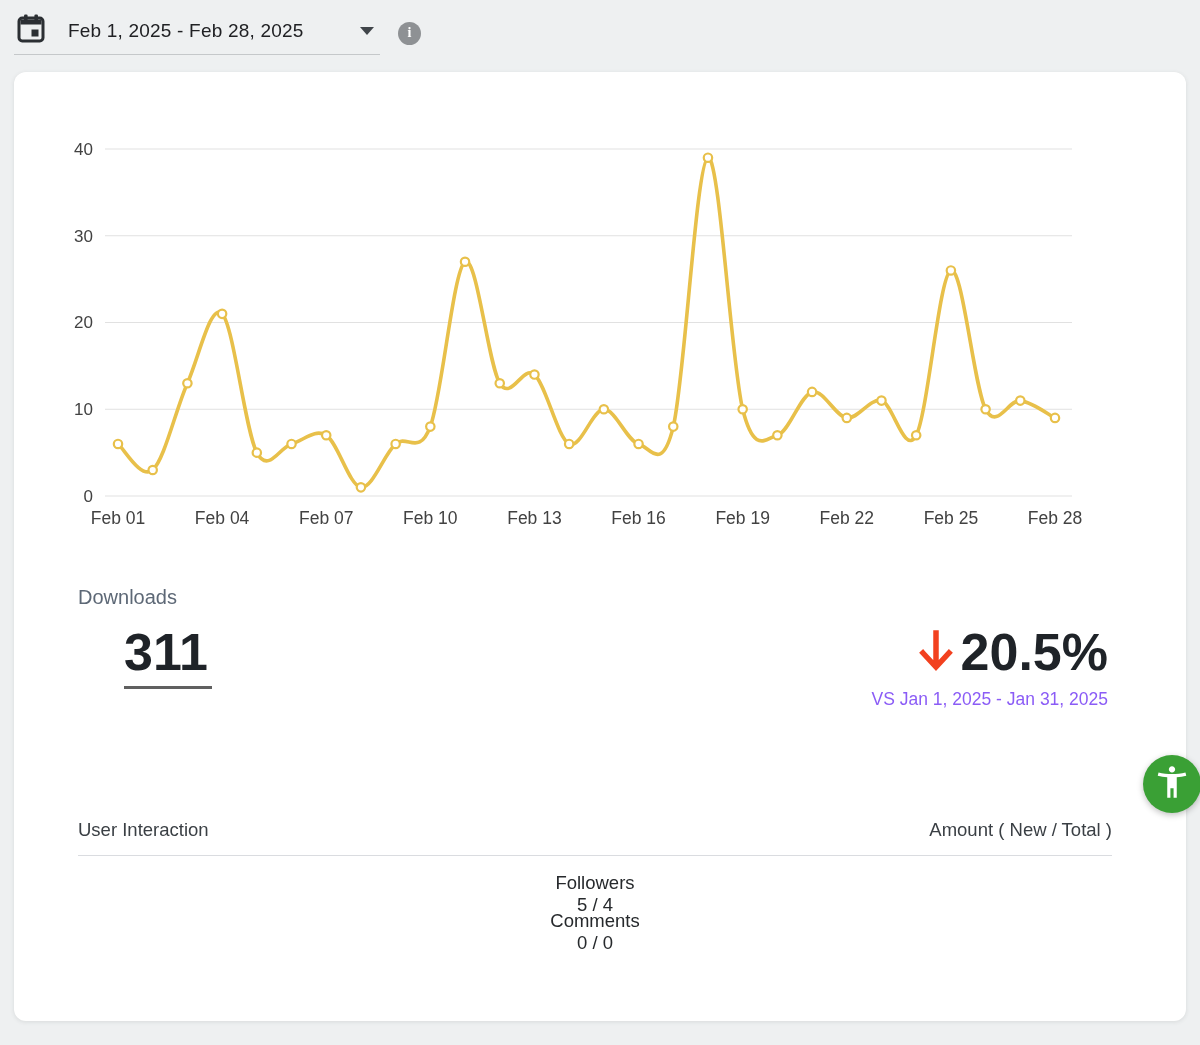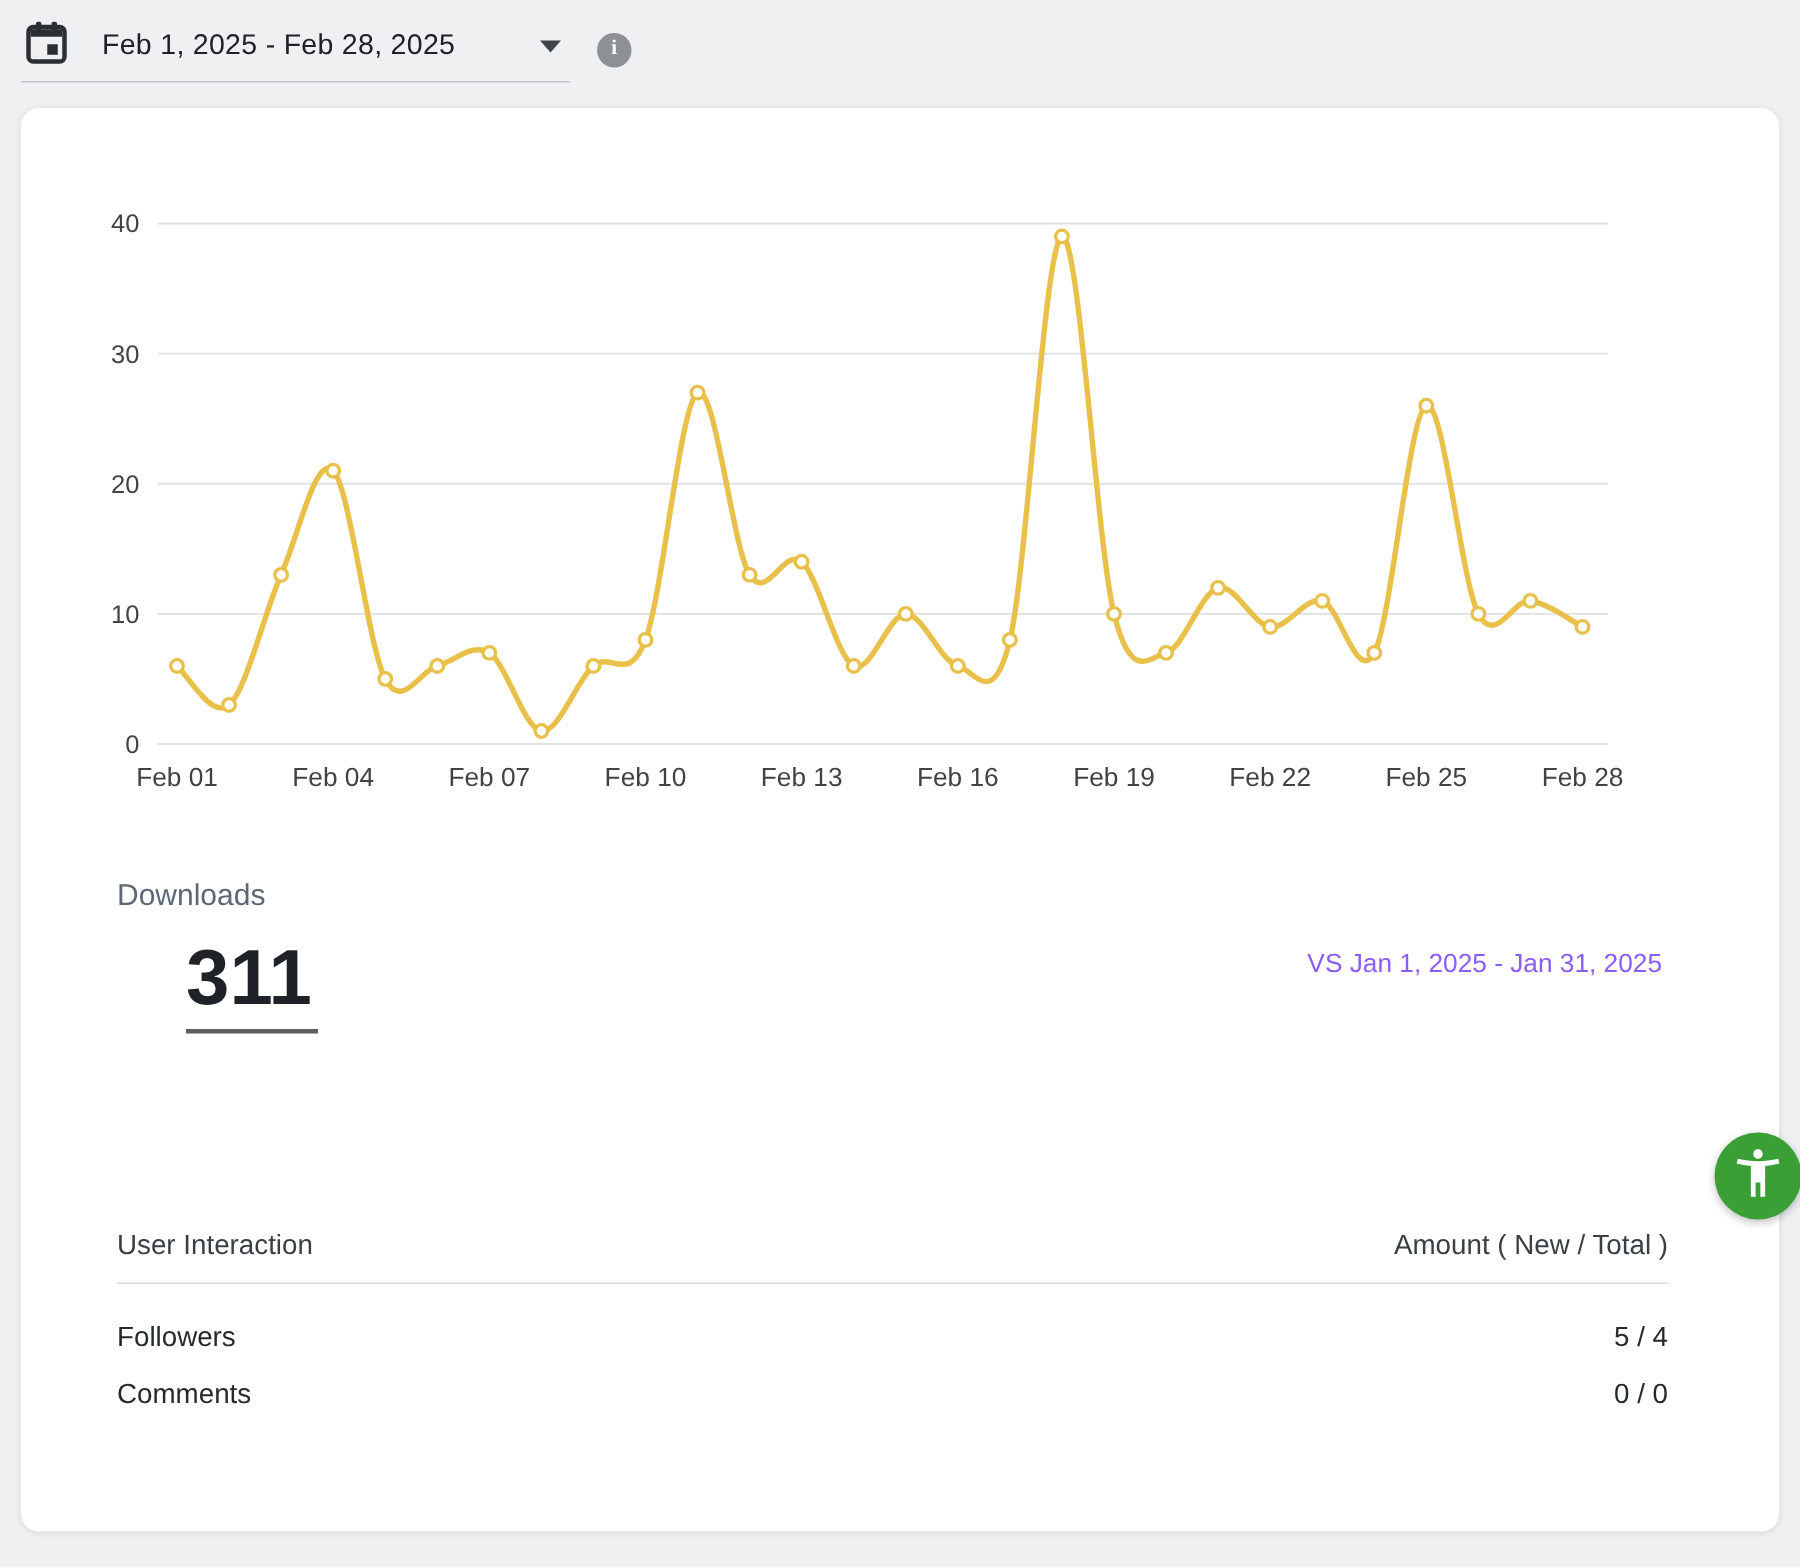--- a/index.html
+++ b/index.html
@@ -47,21 +47,21 @@
     border-bottom:3px solid #606060; padding:0 4px 3px 0;margin-left:46px;
   }
   .delta-block { position:absolute; right:78px; top:552px; text-align:right; }
   .delta-row { display:flex; align-items:center; justify-content:flex-end; gap:8px; }
   .delta-pct { font-size:52px; font-weight:bold; color:#1f2328; line-height:1.1; }
   .delta-vs { margin-top:8px; font-size:17.5px; color:#8b5cf6; }
   
   .itable { position:absolute; left:64px; right:74px; top:731px;margin-top:16px; }
   .itable-header { display:flex; justify-content:space-between; font-size:18.5px; color:#3a3f44; padding-bottom:14px; border-bottom:1px solid #dadce0; }
   .itable-rows { padding-top:16px; }
-  .itable-row { display:flex; justify-content:space-between; font-size:18.5px; color:#26292c; height:38px; align-items:center; }
+  .itable-row { display:flex; justify-content:space-between; font-size:18.5px; color:#26292c; height:38px; align-items:center;flex-direction:column; }
   
   .a11y-btn {
     position:absolute; left:1143px; top:755px; width:58px; height:58px;
     border-radius:50%; background:#3aa035;
     display:flex; align-items:center; justify-content:center;
     box-shadow:0 2px 6px rgba(0,0,0,.25); cursor:pointer;
   }
 </style>
 </head>
 <body>
@@ -136,20 +136,28 @@
         <circle cx="971.5925925925926" cy="337.25" r="4.2" fill="#ffffff" stroke="#e8c04a" stroke-width="2.2"></circle>
         <circle cx="1006.2962962962963" cy="328.575" r="4.2" fill="#ffffff" stroke="#e8c04a" stroke-width="2.2"></circle>
         <circle cx="1041" cy="345.925" r="4.2" fill="#ffffff" stroke="#e8c04a" stroke-width="2.2"></circle>
       </svg>
   </div>
 
   <div class="summary-label">Downloads</div>
   <div class="summary-value">311</div>
 
   <div class="delta-block">
+    <div class="delta-row">
+      <span>
+        <svg width="34" height="46" viewBox="0 0 34 46">
+          <path d="M17 5 V36 M4 25 L17 39 L30 25" fill="none" stroke="#f2411f" stroke-width="5.5" stroke-linecap="square"></path>
+        </svg>
+      </span>
+      <span class="delta-pct">20.5%</span>
+    </div>
     <div class="delta-vs">VS Jan 1, 2025 - Jan 31, 2025</div>
   </div>
 
   <div class="itable">
     <div class="itable-header">
       <span>User Interaction</span>
       <span>Amount ( New / Total )</span>
     </div>
     <div class="itable-rows" id="itable-rows">
         <div class="itable-row">

